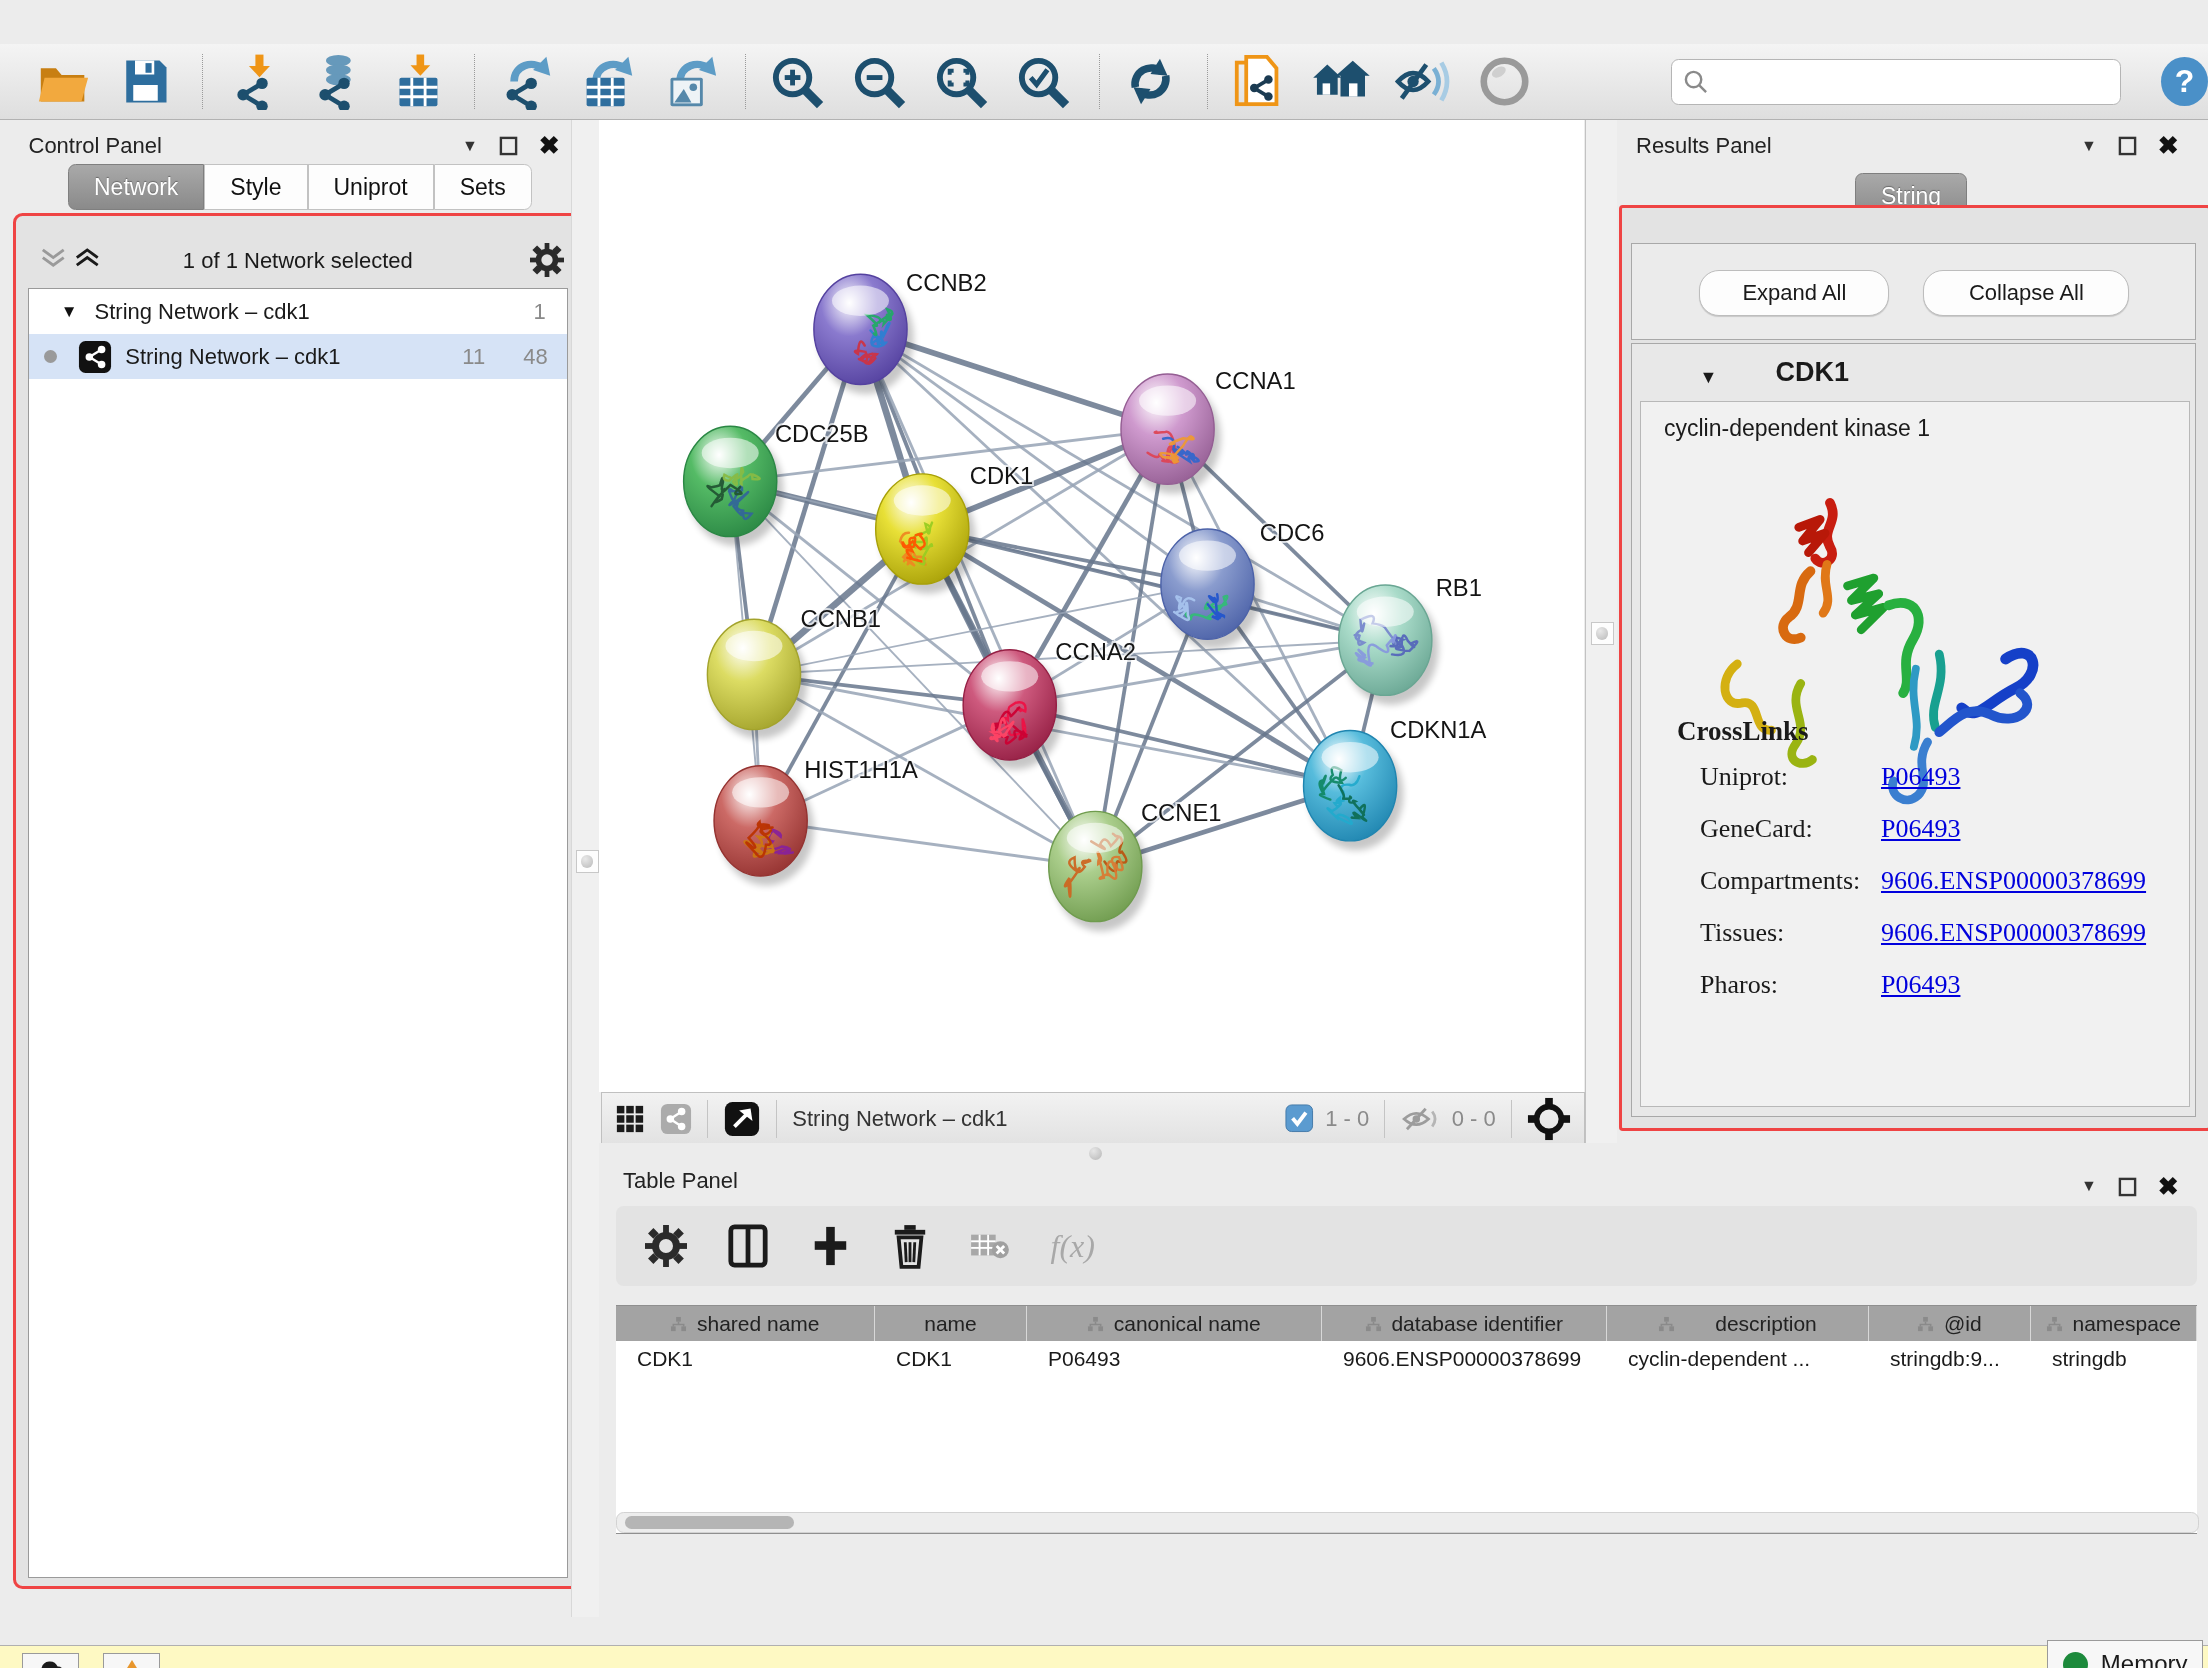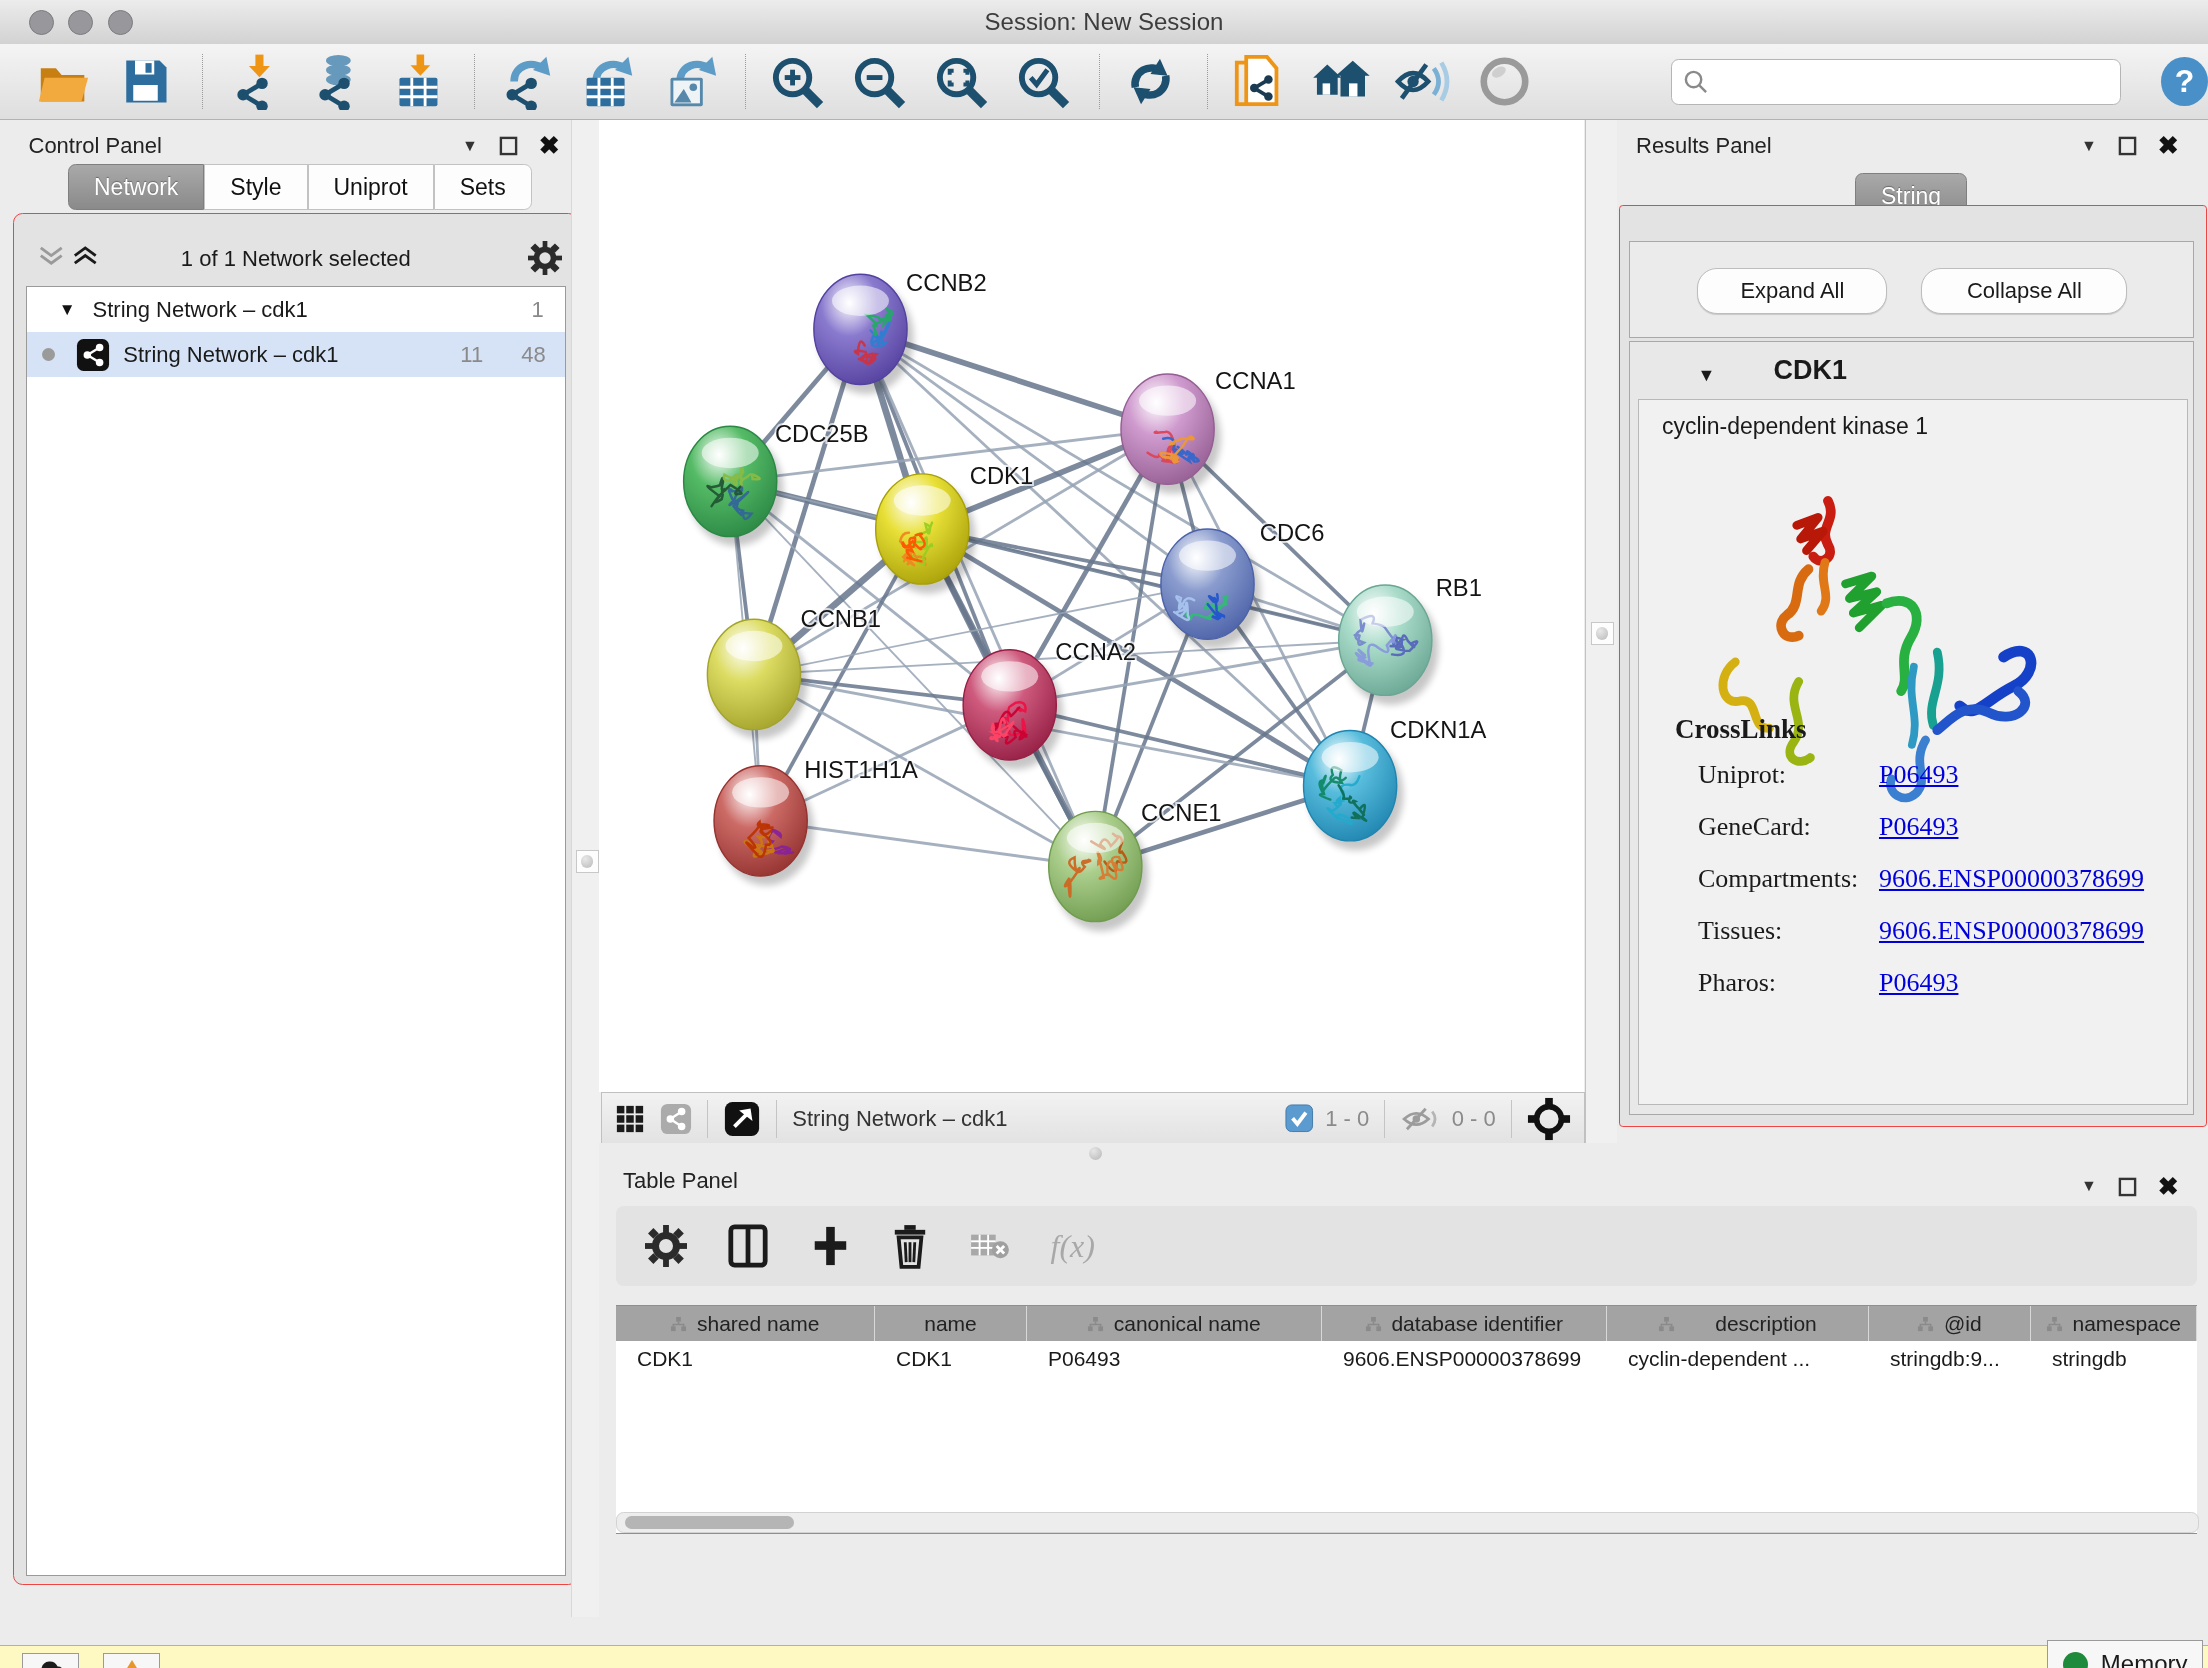--- a/index.html
+++ b/index.html
@@ -20,21 +20,21 @@
   .ptitle{font-size:22px;color:#222;}
   .wctl{display:flex;align-items:center;gap:21px;}
   .wctl .tri{font-size:16px;color:#333;}
   .wctl svg{display:block;}
   .xglyph{font-size:25px;font-weight:bold;color:#111;}
   .tab{height:44px;line-height:44px;padding:0 25px;background:#fdfdfd;border:1px solid #c2c2c2;font-size:23px;color:#111;}
   .tab.active{background:linear-gradient(#a9a9a9,#8a8a8a);color:#fff;border-color:#7f7f7f;text-shadow:0 -1px 1px rgba(0,0,0,.35);}
   .tabrow{display:flex;}
   .tabrow .tab:first-child{border-radius:7.6px 0 0 7.6px;}
   .tabrow .tab:last-child{border-radius:0 7.6px 7.6px 0;}
-  .graypanel{background:#e3e3e3;border:1px solid #ef4444;border-radius:9.5px;}
+  .graypanel{background:#e3e3e3;border:3px solid #ef4444;border-radius:9.5px;}
   
   .whitebox{background:#fff;border:1px solid #9a9a9a;}
   .netrow{height:45px;display:flex;align-items:center;font-size:22px;}
   .netrow .cnt{color:#8a8a8a;}
   .selrow{background:#d6e3f6;}
   
   .canvas{background:#fff;}
   .cstatus{background:linear-gradient(#f2f2f2,#e2e2e2);border:1px solid #c0c0c0;display:flex;align-items:center;font-size:22px;color:#555;}
   .csep{width:0;height:38px;border-left:1px solid #c4c4c4;margin:0 15px;}
   .splitter{background:#f0f0f0;}
@@ -58,26 +58,20 @@
   .statusbar{left:0;top:1617px;width:2208px;height:51px;background:#fef9c3;border-top:1px solid #b0b0b0;margin-top:28px;}
   .sbtn{background:#f7f7f7;border:1.9px solid #9a9a9a;display:flex;align-items:center;justify-content:center;}
   .membtn{background:#f7f7f7;border:1px solid #9a9a9a;display:flex;align-items:center;justify-content:center;gap:13.3px;font-size:24px;}
   .memdot{width:25px;height:25px;border-radius:50%;background:#1d8a3c;}
 </style>
 </head>
 <body>
 
 <div class="window">
 
-  <div class="abs titlebar">
-    <div class="abs tl" style="left:28.5px"></div>
-    <div class="abs tl" style="left:68px"></div>
-    <div class="abs tl" style="left:108px"></div>
-    <div class="abs wtitle">Session: New Session</div>
-  </div>
 
   <div class="abs toolbar">
     <span id="toolbar-items" style="display:flex;align-items:center">
         <span class="tbtn">
           <svg width="53" height="53" viewBox="0 0 56 56">
             <path d="M4 14 h16 l6 7 h24 v28 h-46 Z" fill="#c87f12"></path>
             <path d="M8 24 h46 l-7 25 h-45 Z" fill="#f2a93e"></path>
           </svg>
         </span>
         <span class="tbtn">

